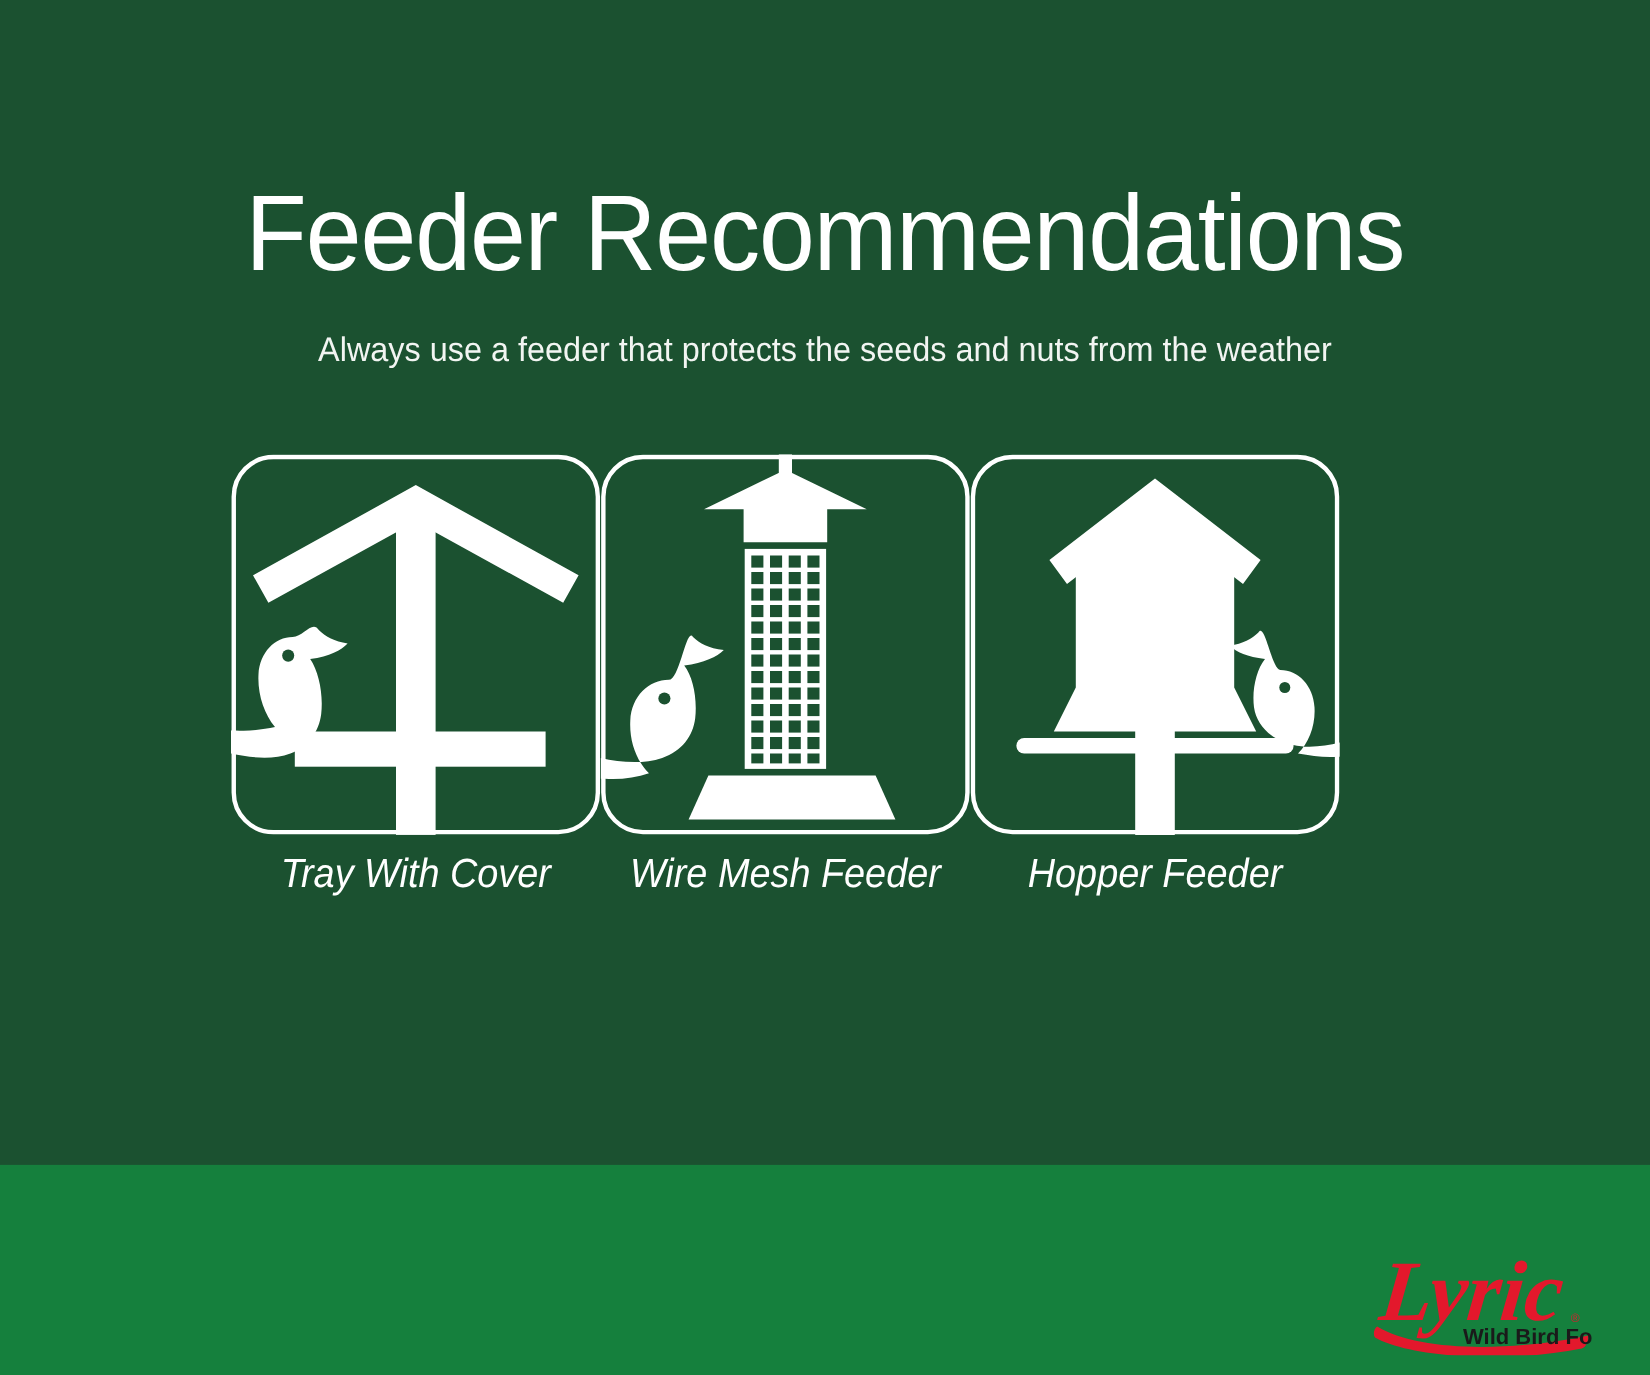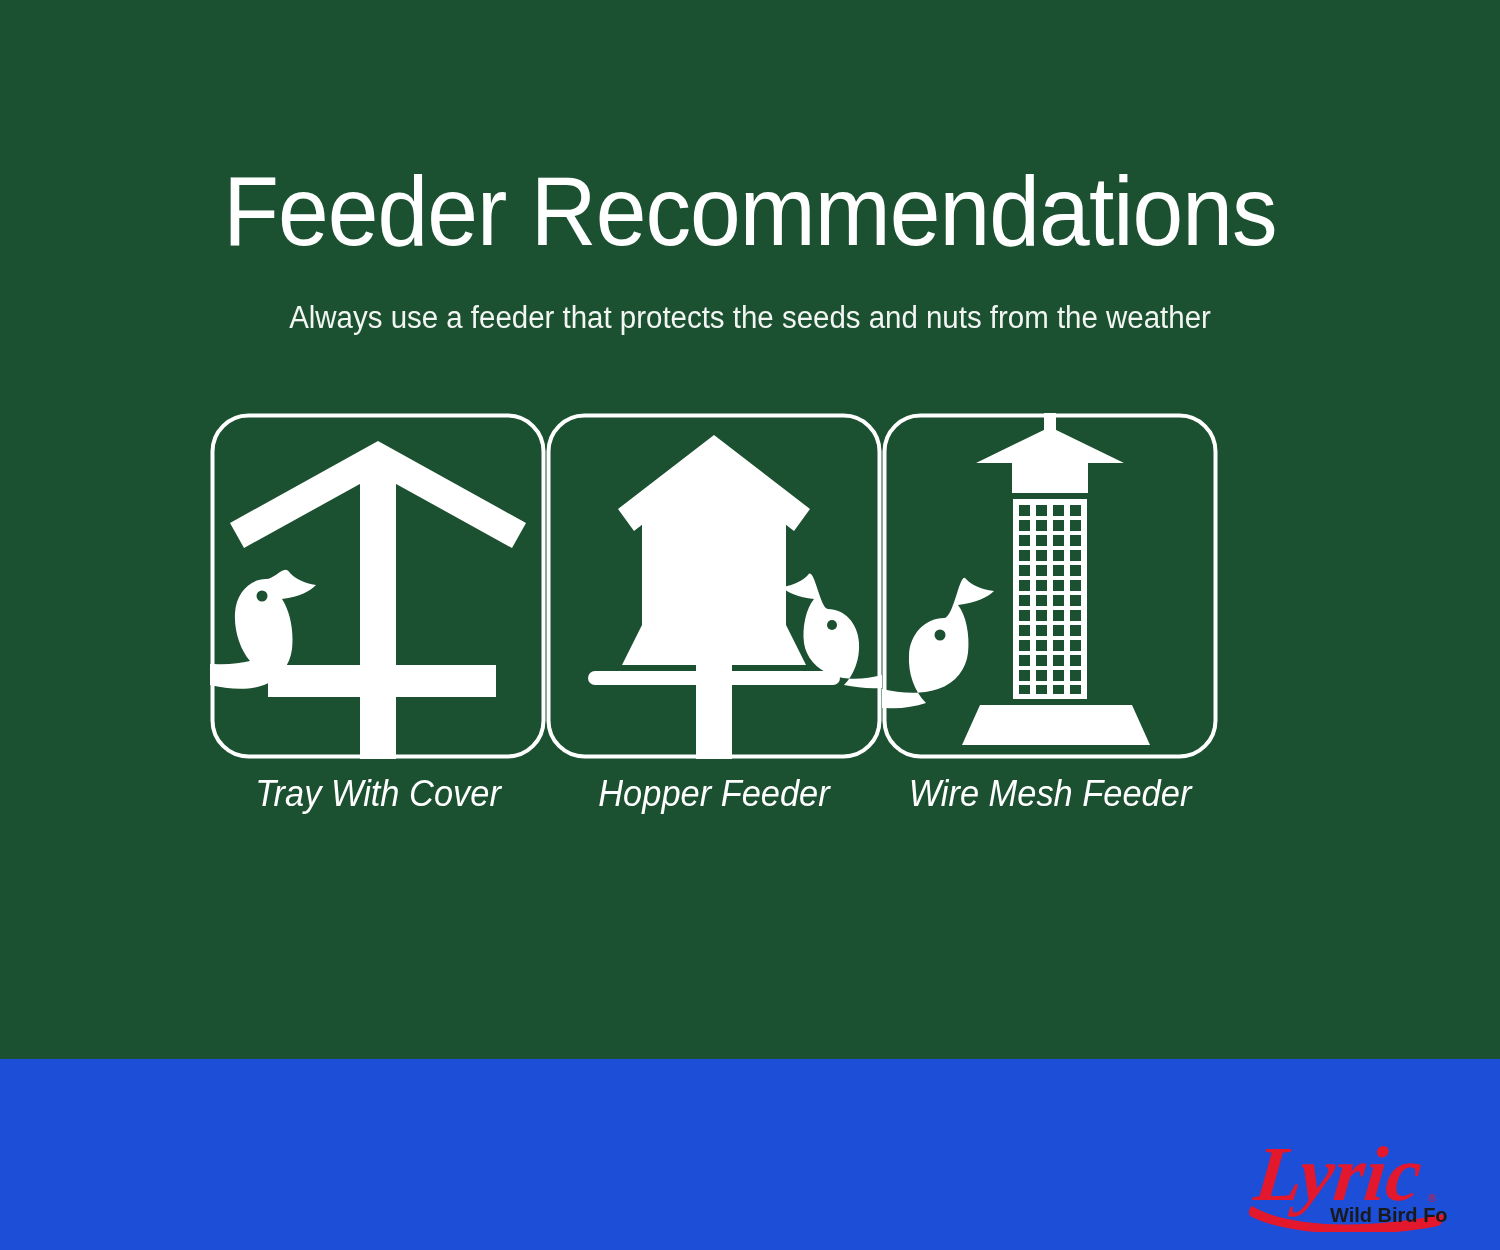--- a/index.html
+++ b/index.html
@@ -8,21 +8,21 @@
     padding: 0;
     background: #ffffff;
   }
   body {
     font-family: "Liberation Sans", sans-serif;
   }
   #page {
     position: relative;
     width: 1500px;
     height: 1250px;
-    background: #1d4ed8;
+    background: #15803d;
     overflow: hidden;
   }
   
   #green-panel {
     position: absolute;
     left: 0;
     top: 0;
     width: 1500px;
     height: 1059px;
     background: #1B5130;
@@ -134,46 +134,20 @@
             <path fill="#ffffff" d="M56 166 C40 166 26 180 25 200 C24 218 30 236 40 248
                      C30 250 18 252 4 251 L0 251 L0 272
                      C18 276 38 278 54 272 C70 266 80 252 82 236
                      C84 218 80 198 72 186 C90 184 100 178 106 172
                      C94 170 86 166 80 160 C74 150 66 166 56 166 Z"></path>
             <circle cx="52" cy="183" r="5.5" fill="#1B5130"></circle>
           </g>
         </svg>
       </div>
       <div class="card-label">Tray With Cover</div>
-    </div>
-
-    <div class="card">
-      <div class="card-frame-wrap">
-        <svg width="336" height="346" viewBox="0 0 336 346" xmlns="http://www.w3.org/2000/svg">
-          <rect x="2.5" y="2.5" width="331" height="341" rx="36" ry="36" fill="none" stroke="#ffffff" stroke-width="4"></rect>
-
-          <path fill="#ffffff" d="M168 22 L264 96 L248 118 L168 56 L88 118 L72 96 Z"></path>
-
-          <path fill="#ffffff" d="M168 50 L240 106 L240 212
-                   L260 252 L186 252 L186 346 L150 346 L150 252 L76 252
-                   L96 212 L96 106 Z"></path>
-
-          <rect x="42" y="258" width="252" height="14" rx="7" fill="#ffffff"></rect>
-
-          <g transform="translate(336,0) scale(-1,1)">
-            <path fill="#ffffff" d="M54 196 C38 196 24 210 23 230 C22 246 28 262 38 272
-                     C26 274 14 276 2 275 L0 275 L0 262
-                     C16 266 34 268 50 262 C66 256 76 244 78 230
-                     C80 214 76 196 68 186 C84 184 94 180 100 174
-                     C88 172 80 168 74 162 C68 152 62 196 54 196 Z"></path>
-            <circle cx="50" cy="212" r="5" fill="#1B5130"></circle>
-          </g>
-        </svg>
-      </div>
-      <div class="card-label">Hopper Feeder</div>
     </div>
 
     <div class="card">
       <div class="card-frame-wrap">
         <svg width="336" height="346" viewBox="0 0 336 346" xmlns="http://www.w3.org/2000/svg">
           <rect x="2.5" y="2.5" width="331" height="341" rx="36" ry="36" fill="none" stroke="#ffffff" stroke-width="4"></rect>
 
           <rect x="162" y="0" width="12" height="30" fill="#ffffff"></rect>
 
           <path fill="#ffffff" d="M168 14 L242 50 L206 50 L206 80 L130 80 L130 50 L94 50 Z"></path>
@@ -244,20 +218,46 @@
                      C18 280 38 282 56 276 C74 270 84 256 86 240
                      C88 222 84 202 76 192 C94 190 106 184 112 178
                      C98 176 90 172 84 166 C78 156 72 205 62 205 Z"></path>
             <circle cx="58" cy="222" r="5.5" fill="#1B5130"></circle>
           </g>
         </svg>
       </div>
       <div class="card-label">Wire Mesh Feeder</div>
     </div>
 
+    <div class="card">
+      <div class="card-frame-wrap">
+        <svg width="336" height="346" viewBox="0 0 336 346" xmlns="http://www.w3.org/2000/svg">
+          <rect x="2.5" y="2.5" width="331" height="341" rx="36" ry="36" fill="none" stroke="#ffffff" stroke-width="4"></rect>
+
+          <path fill="#ffffff" d="M168 22 L264 96 L248 118 L168 56 L88 118 L72 96 Z"></path>
+
+          <path fill="#ffffff" d="M168 50 L240 106 L240 212
+                   L260 252 L186 252 L186 346 L150 346 L150 252 L76 252
+                   L96 212 L96 106 Z"></path>
+
+          <rect x="42" y="258" width="252" height="14" rx="7" fill="#ffffff"></rect>
+
+          <g transform="translate(336,0) scale(-1,1)">
+            <path fill="#ffffff" d="M54 196 C38 196 24 210 23 230 C22 246 28 262 38 272
+                     C26 274 14 276 2 275 L0 275 L0 262
+                     C16 266 34 268 50 262 C66 256 76 244 78 230
+                     C80 214 76 196 68 186 C84 184 94 180 100 174
+                     C88 172 80 168 74 162 C68 152 62 196 54 196 Z"></path>
+            <circle cx="50" cy="212" r="5" fill="#1B5130"></circle>
+          </g>
+        </svg>
+      </div>
+      <div class="card-label">Hopper Feeder</div>
+    </div>
+
   </div>
 
   <div id="logo">
     <svg width="200" height="104" viewBox="0 0 200 104" xmlns="http://www.w3.org/2000/svg">
 
       <path fill="#E3182C" d="M4 78 C40 100 120 102 196 86 C196 92 194 96 190 98
                C120 112 34 106 2 88 C0 85 1 80 4 78 Z"></path>
 
       <text x="12" y="72" fill="#E3182C" font-family="'Liberation Serif', serif" font-size="78" font-weight="bold" font-style="italic" transform="skewX(-6)">Lyric</text>
 

